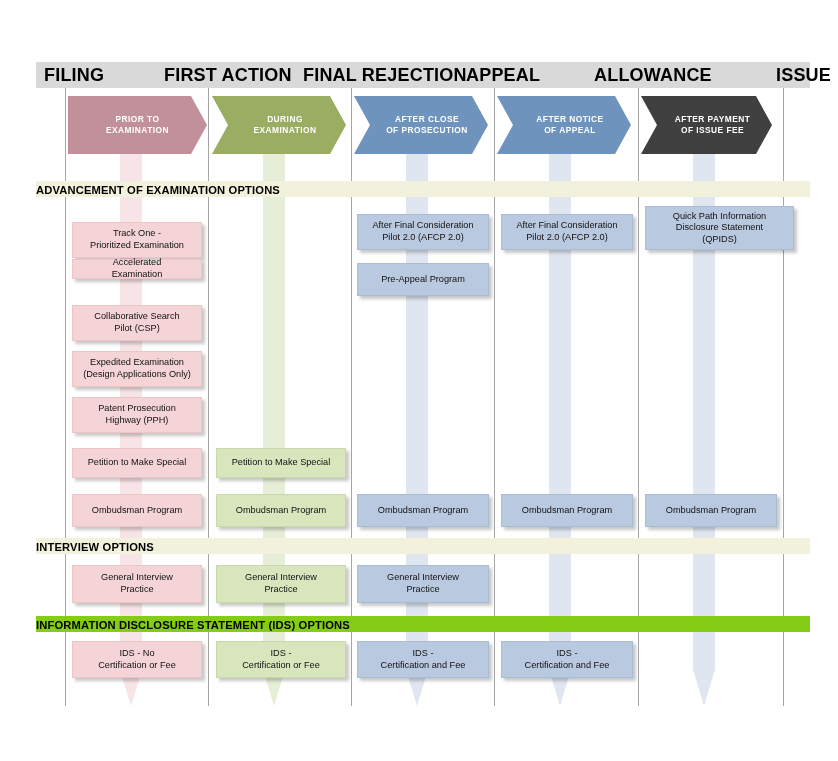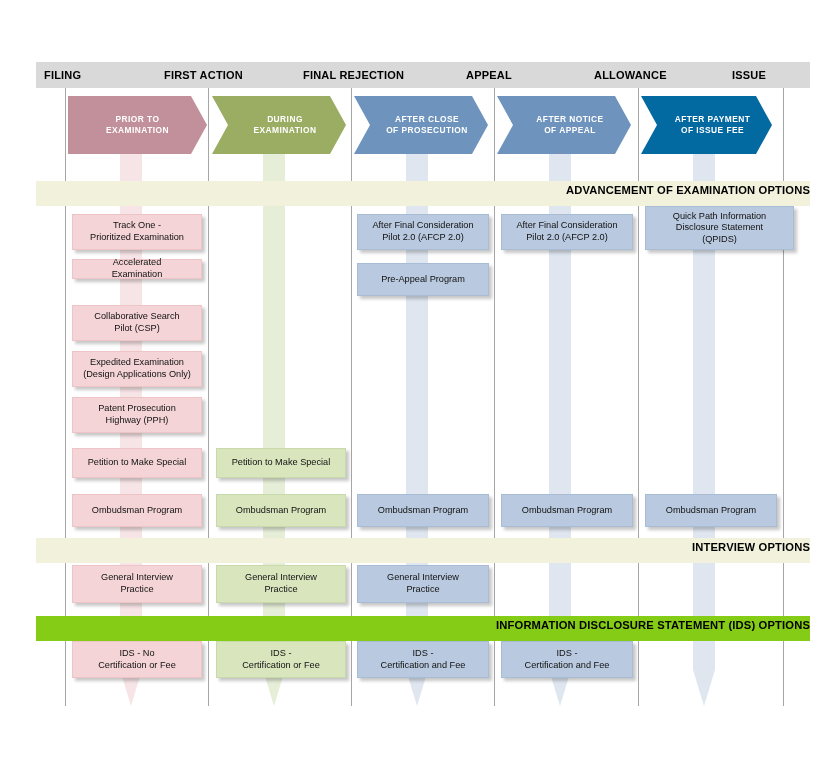--- a/index.html
+++ b/index.html
@@ -21,21 +21,21 @@
   .stage-bar {
     position: absolute;
     left: 36px; top: 62px;
     width: 774px; height: 26px;
     background: #d9d9d9;
   }
   .stage-label {
     position: absolute;
     top: 62px; height: 26px;
     line-height: 26px;
-    font-size: 11px;
+    font-size: 18px;
     font-weight: bold;
     color: #000000;
     letter-spacing: 0.2px;
     white-space: nowrap;
   }
 
   
   .col-line {
     position: absolute;
     width: 1px;
@@ -76,24 +76,24 @@
   .chev.flat {
     clip-path: polygon(0 0, calc(100% - 16px) 0, 100% 50%, calc(100% - 16px) 100%, 0 100%);
   }
   .chev.flat span { padding-left: 0; }
 
   
   .banner {
     position: absolute;
     left: 36px;
     width: 774px;
-    height: 25px;
+    height: 16px;
     background: #f2f1db;
     line-height: 19px;
-    text-align: right;
+    text-align: left;
     font-size: 11.2px;
     font-weight: bold;
     color: #000000;
     letter-spacing: 0.15px;
   }
 
   
   .opt {
     position: absolute;
     display: flex;
@@ -134,21 +134,21 @@
       <div class="col-line" style="left: 783px; background: rgb(166, 166, 166);"></div>
     </div>
 
   <div class="stage-bar"></div>
   <div id="stage-labels">
       <div class="stage-label" style="left: 44px;">FILING</div>
       <div class="stage-label" style="left: 164px;">FIRST ACTION</div>
       <div class="stage-label" style="left: 303px;">FINAL REJECTION</div>
       <div class="stage-label" style="left: 466px;">APPEAL</div>
       <div class="stage-label" style="left: 594px;">ALLOWANCE</div>
-      <div class="stage-label" style="left: 732px;">ISSUE</div>
+      <div class="stage-label" style="left: 776px;">ISSUE</div>
     </div>
 
   <div id="chevrons">
       <div class="chev flat" style="left: 68px; width: 139px; background: rgb(194, 144, 154);">
         <span>
           <div>PRIOR TO</div>
           <div>EXAMINATION</div>
         </span>
       </div>
       <div class="chev notch" style="left: 212px; width: 134px; background: rgb(154, 173, 99);">
@@ -162,36 +162,36 @@
           <div>AFTER CLOSE</div>
           <div>OF PROSECUTION</div>
         </span>
       </div>
       <div class="chev notch" style="left: 497px; width: 134px; background: rgb(110, 148, 189);">
         <span>
           <div>AFTER NOTICE</div>
           <div>OF APPEAL</div>
         </span>
       </div>
-      <div class="chev notch" style="left: 641px; width: 131px; background: #0369a1;">
+      <div class="chev notch" style="left: 641px; width: 131px; background: #404040;">
         <span>
           <div>AFTER PAYMENT</div>
           <div>OF ISSUE FEE</div>
         </span>
       </div>
     </div>
 
   <div id="banners">
       <div class="banner" style="top: 181px; background: rgb(242, 241, 219);">ADVANCEMENT OF EXAMINATION OPTIONS</div>
       <div class="banner" style="top: 538px; background: rgb(242, 241, 219);">INTERVIEW OPTIONS</div>
       <div class="banner" style="top: 616px; background: #84cc16;">INFORMATION DISCLOSURE STATEMENT (IDS) OPTIONS</div>
     </div>
 
   <div id="boxes">
-      <div class="opt pink" style="left: 72px; top: 214px; width: 130px; height: 36px;">
+      <div class="opt pink" style="left: 72px; top: 222px; width: 130px; height: 36px;">
         <span class="opt-text">Track One -
 Prioritized Examination</span>
       </div>
       <div class="opt pink" style="left: 72px; top: 259px; width: 130px; height: 20px;">
         <span class="opt-text">Accelerated
 Examination</span>
       </div>
       <div class="opt pink" style="left: 72px; top: 305px; width: 130px; height: 36px;">
         <span class="opt-text">Collaborative Search
 Pilot (CSP)</span>

